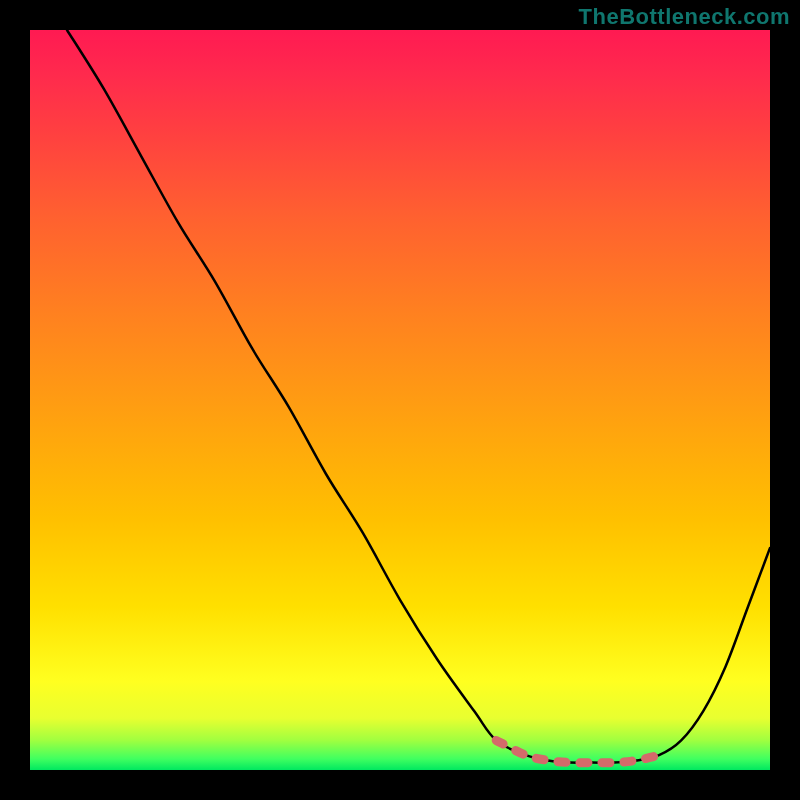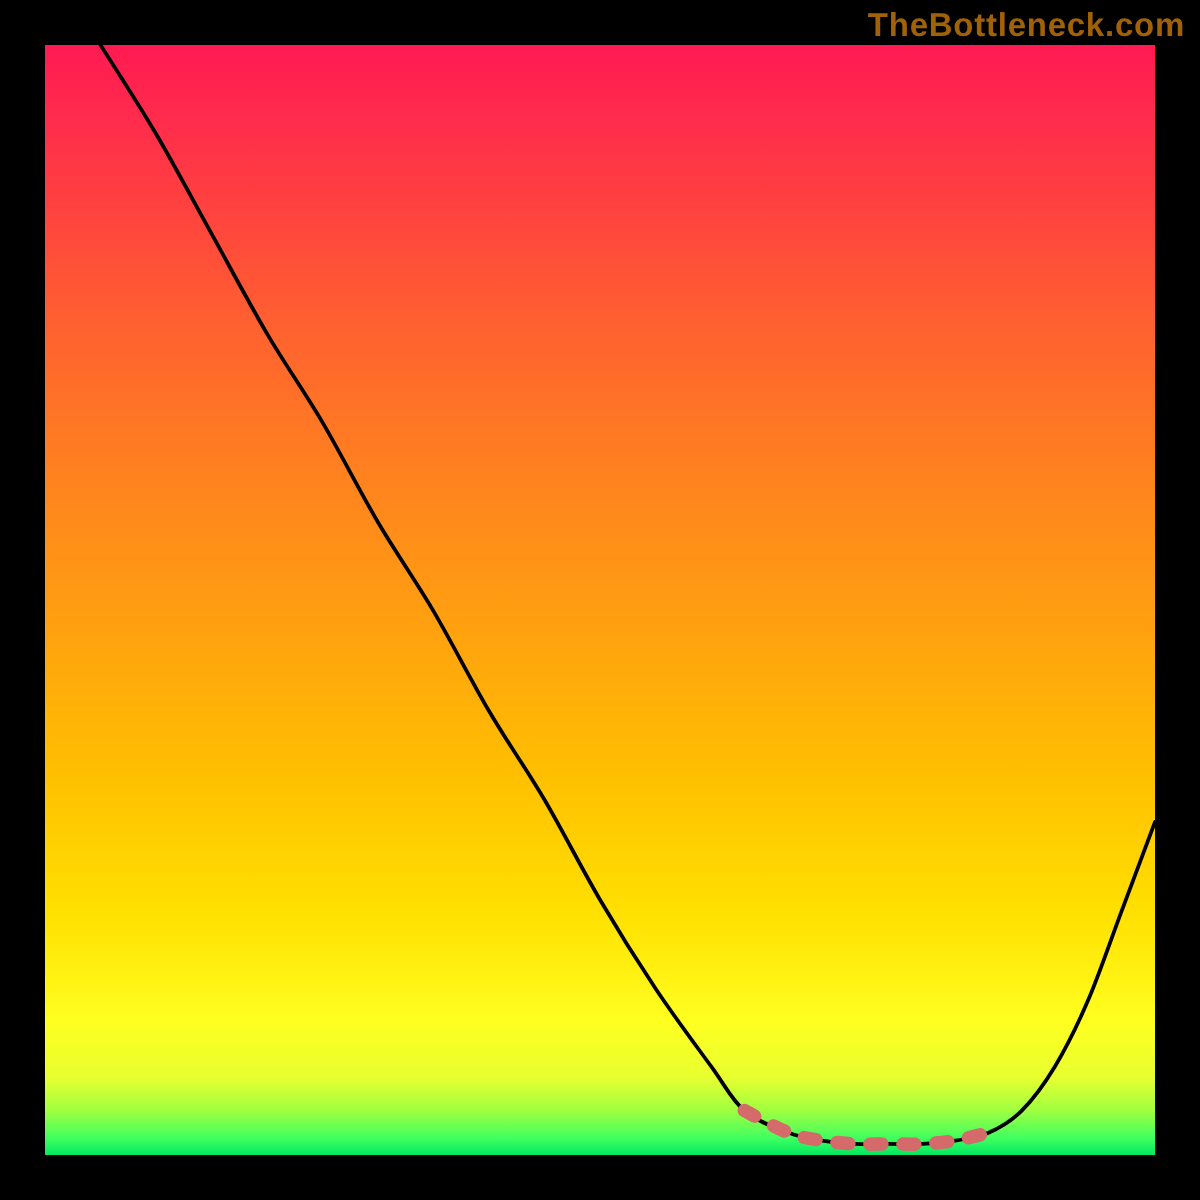--- a/index.html
+++ b/index.html
@@ -7,21 +7,21 @@
   .outer {
     width: 800px;
     height: 800px;
     background: #000;
     position: relative;
   }
   .watermark {
     position: absolute;
     top: 4px;
     right: 10px;
-    color: #a16207;
+    color: #0f766e;
     font-family: Arial, Helvetica, sans-serif;
     font-size: 22px;
     font-weight: bold;
     letter-spacing: 0.5px;
   }
   .plot {
     position: absolute;
     left: 30px;
     top: 30px;
     width: 740px;

